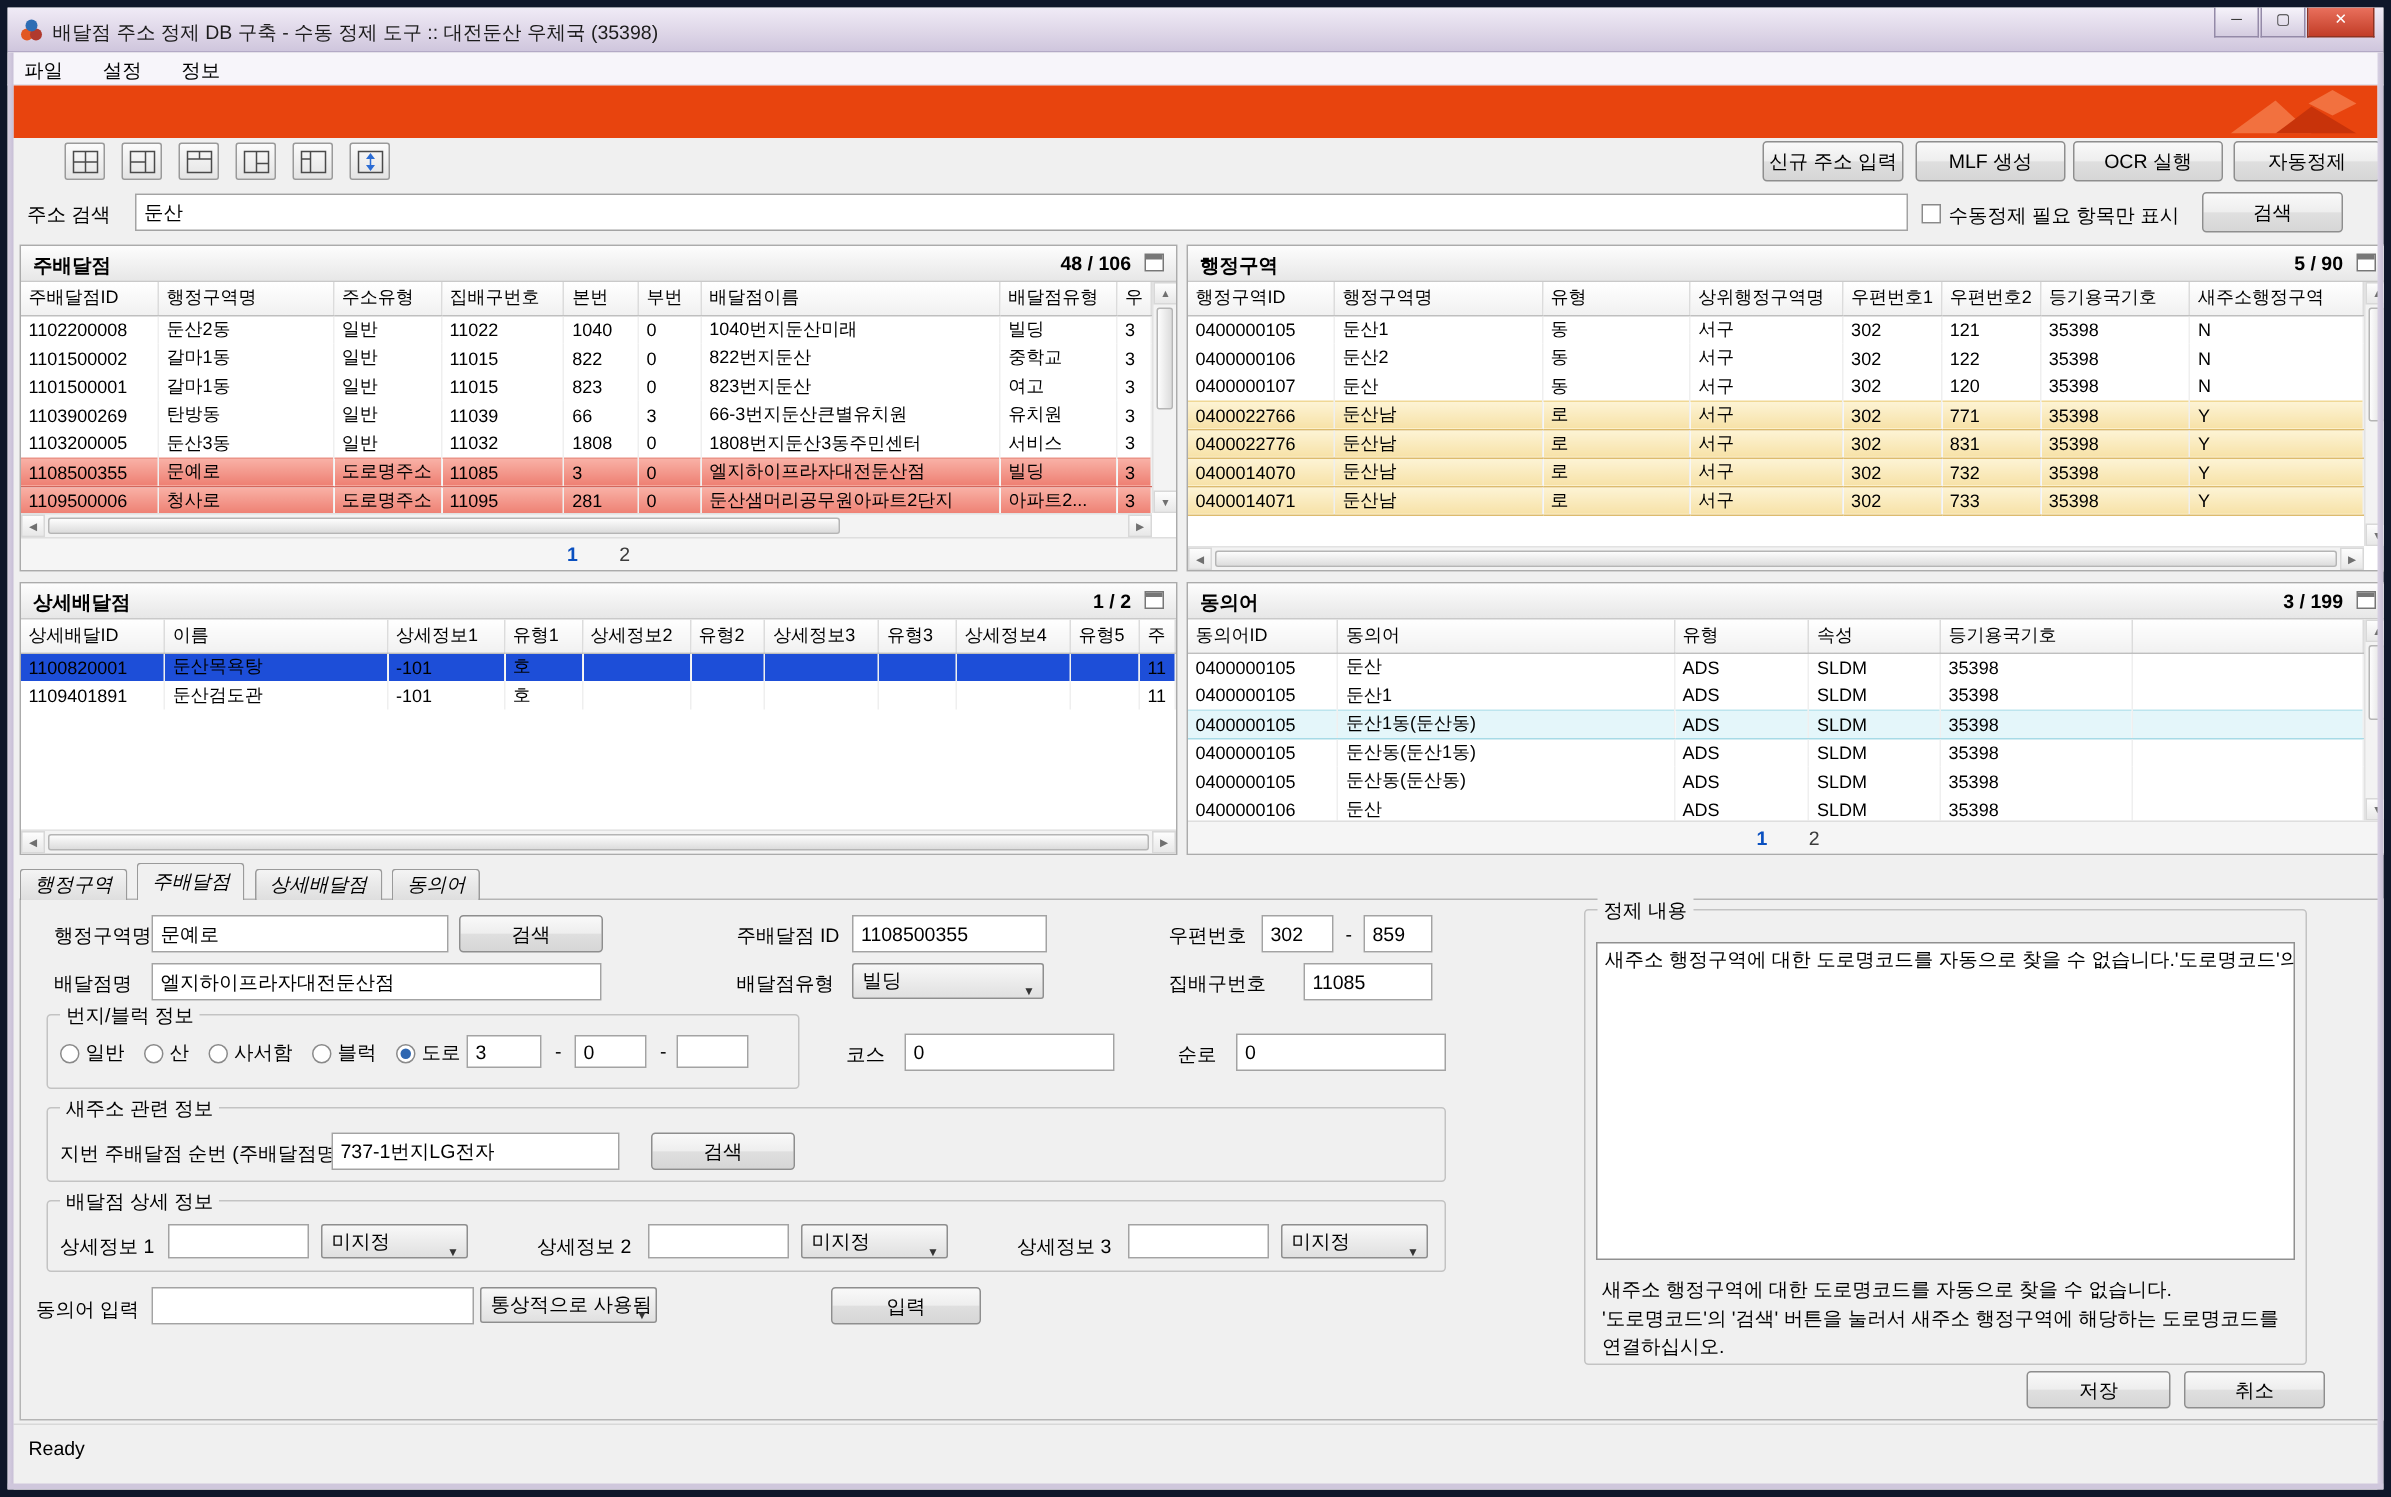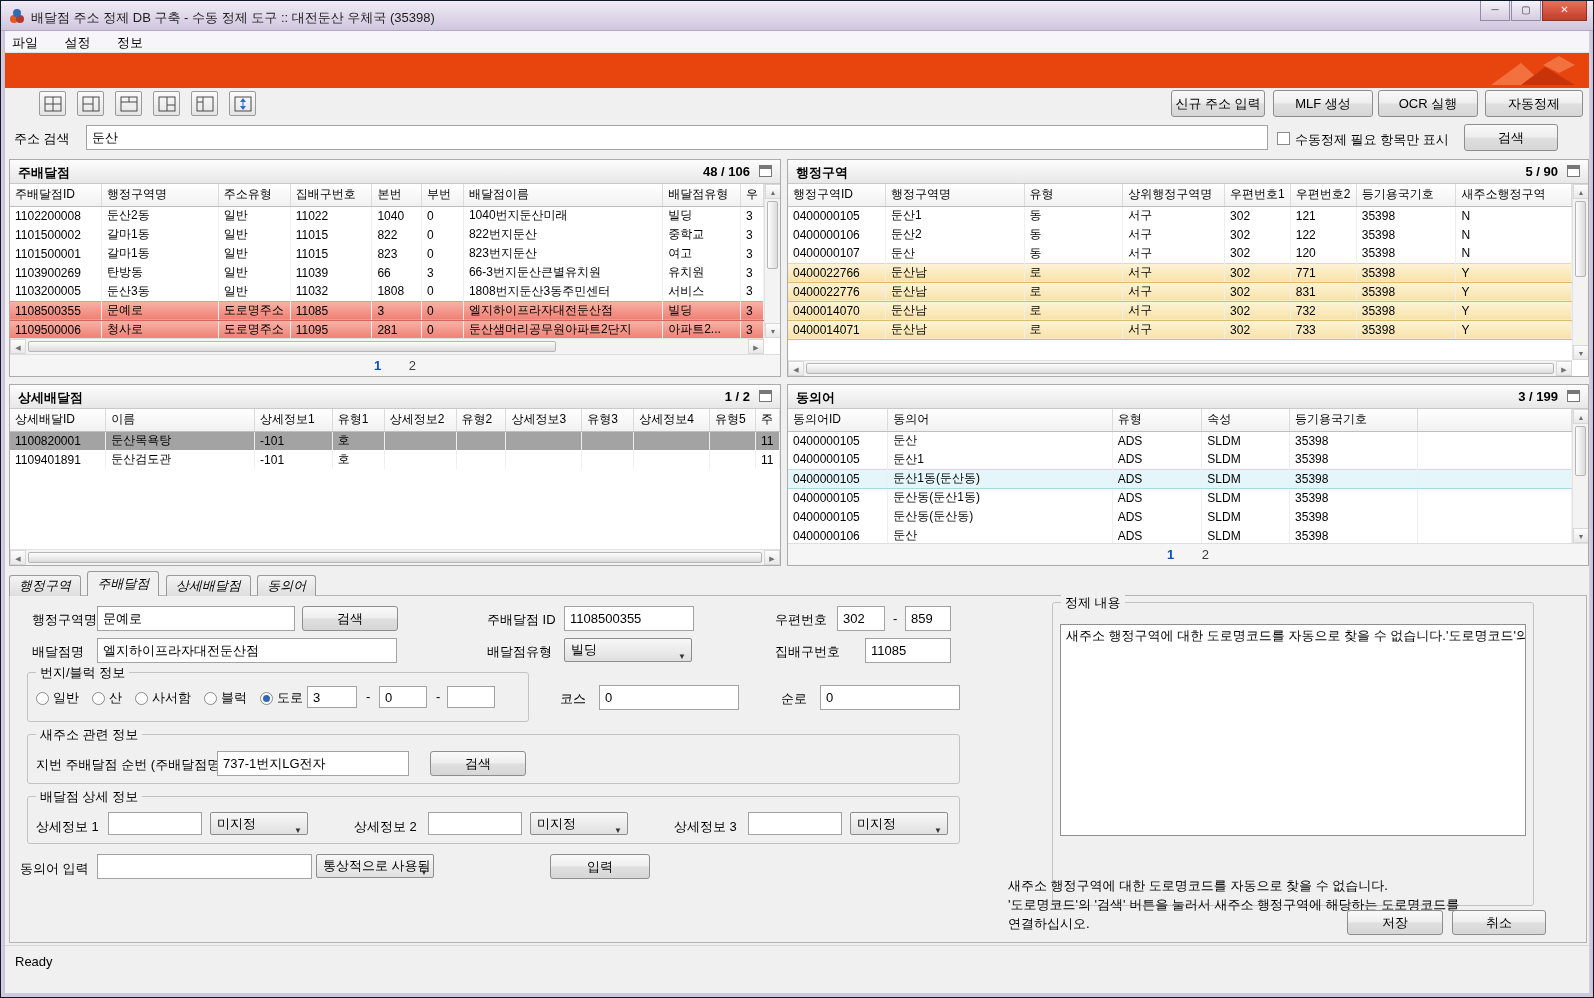--- a/index.html
+++ b/index.html
@@ -1,20 +1,20 @@
 <!DOCTYPE html>
 <html><head>
 <meta charset="utf-8">
 <style>
   * { margin:0; padding:0; box-sizing:border-box; }
   html,body { background:#888; }
   #window {
     position:relative; width:1594px; height:998px; background:#f0f0f0;
     font-family:"Liberation Sans", sans-serif; color:#000; overflow:hidden;
-    border:1px solid #0f172a;
+    border:5px solid #0f172a;
   }
   
   .frame { position:absolute; background:linear-gradient(90deg,#d8d1e3,#c8bfd6); z-index:50; }
   #frame-l { left:0; top:30px; bottom:0; width:4px; }
   #frame-r { right:0; top:30px; bottom:0; width:4px; }
   #frame-b { left:0; right:0; bottom:0; height:4px; background:#cfc7dc; }
   
   #titlebar { position:absolute; left:0; top:0; width:100%; height:30px;
     background:linear-gradient(#f0ebf6,#ddd5e7 60%,#cfc6dd); border-bottom:1px solid #b3a9c5; }
   #app-icon { position:absolute; left:8px; top:7px; }
@@ -57,21 +57,21 @@
   .pi { position:absolute; right:8px; top:5px; width:13px; height:12px; border:1px solid #777; background:#fff; }
   .pi::before { content:''; display:block; height:3px; background:#777; }
   .tbl-clip { position:absolute; left:0; overflow:hidden; }
   table { border-collapse:collapse; table-layout:fixed; }
   th { height:22px; font-size:12px; font-weight:normal; text-align:left; padding:0 5px; white-space:nowrap; overflow:hidden;
     background:linear-gradient(#ffffff,#f1f1f1); border-right:1px solid #dcdcdc; border-bottom:1px solid #bfbfbf; }
   td { height:19px; font-size:12px; padding:0 5px; white-space:nowrap; overflow:hidden; border-right:1px solid #efefef; }
   tr.hl-red td { background:linear-gradient(#f9b2a7,#ee8073); border-top:1px solid #eb9488; border-bottom:1px solid #d4675c; }
   tr.hl-yellow td { background:linear-gradient(#fdf4d6,#f7e2a8); border-top:1px solid #f0d895; border-bottom:1px solid #ddbb6d; }
   tr.hl-blue td { background:#e4f6fa; border-top:1px solid #bde5ee; border-bottom:1px solid #a6dae6; }
-  tr.hl-gray td { background:#a3a3a3; }
+  tr.hl-gray td { background:#1d4ed8; }
   .vscroll { position:absolute; right:0; width:16px; background:#f3f3f3; border-left:1px solid #e2e2e2; }
   .hscroll { position:absolute; height:16px; background:#f3f3f3; border-top:1px solid #e2e2e2; }
   .sb-btn { position:absolute; width:16px; height:15px; font-size:7px; color:#707070; text-align:center; line-height:15px;
     background:linear-gradient(#fdfdfd,#e8e8e8); border:1px solid #d8d8d8; }
   .sb-thumb { position:absolute; background:linear-gradient(90deg,#fdfdfd,#dcdcdc); border:1px solid #b5b5b5; border-radius:2px; }
   .sb-thumb.h { background:linear-gradient(#fdfdfd,#dcdcdc); }
   .pagebar { position:absolute; left:0; right:0; bottom:0; height:22px; background:#f5f5f5; border-top:1px solid #dedede;
     text-align:center; font-size:13px; line-height:21px; }
   .pg { margin:0 12px; color:#3c3c3c; cursor:default; }
   .pg.active { color:#0a50c0; font-weight:bold; }
@@ -86,21 +86,21 @@
   .grp-legend { position:absolute; top:-9px; left:8px; background:#f0f0f0; padding:0 4px; font-size:13px; }
   .dd { position:absolute; height:24px; border:1px solid #8e8e8e; border-radius:2px; font-size:13px; line-height:22px;
     padding:0 18px 0 6px; background:linear-gradient(#f8f8f8,#e0e0e0); white-space:nowrap; overflow:hidden; }
   .dd .arr { position:absolute; right:5px; top:7px; font-size:8px; color:#333; }
   .radio-item { display:inline-flex; align-items:center; margin-right:13px; font-size:13px; }
   .rb { width:13px; height:13px; border:1px solid #8a8a8a; border-radius:50%; background:#fff; margin-right:4px; position:relative; }
   .rb.on::after { content:''; position:absolute; left:2px; top:2px; width:7px; height:7px; border-radius:50%; background:#2f67b1; }
   .dash { position:absolute; font-size:13px; }
   .listbox { position:absolute; background:#fff; border:1px solid #909090; font-size:13px; overflow:hidden; }
   .listbox .li { padding:2px 5px; white-space:nowrap; overflow:hidden; }
-  #refine-note { position:absolute; left:998px; top:250px; width:462px; font-size:13px; line-height:19px; white-space:pre-line;margin-top:30px; }
+  #refine-note { position:absolute; left:1054px; top:250px; width:462px; font-size:13px; line-height:19px; white-space:pre-line; }
   
   #statusbar { position:absolute; left:4px; right:4px; top:944px; height:50px; background:#f0f0f0; border-top:1px solid #d8d8d8;
     font-size:13px; padding:8px 10px; }
 </style>
 </head>
 <body>
 
 <div id="window">
 
   <div id="titlebar">

